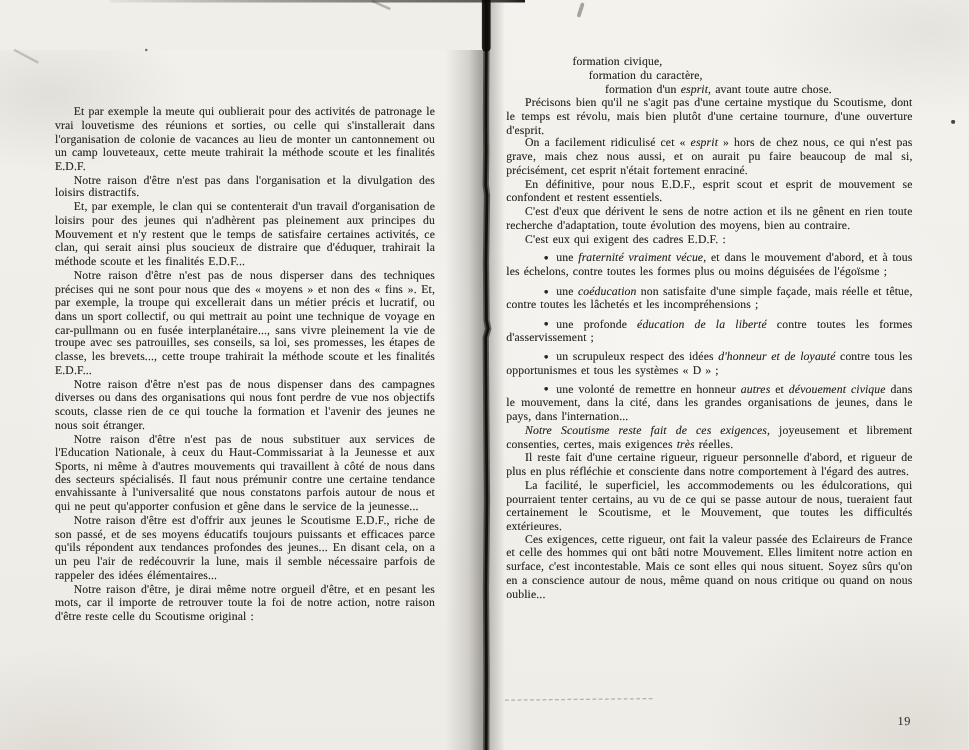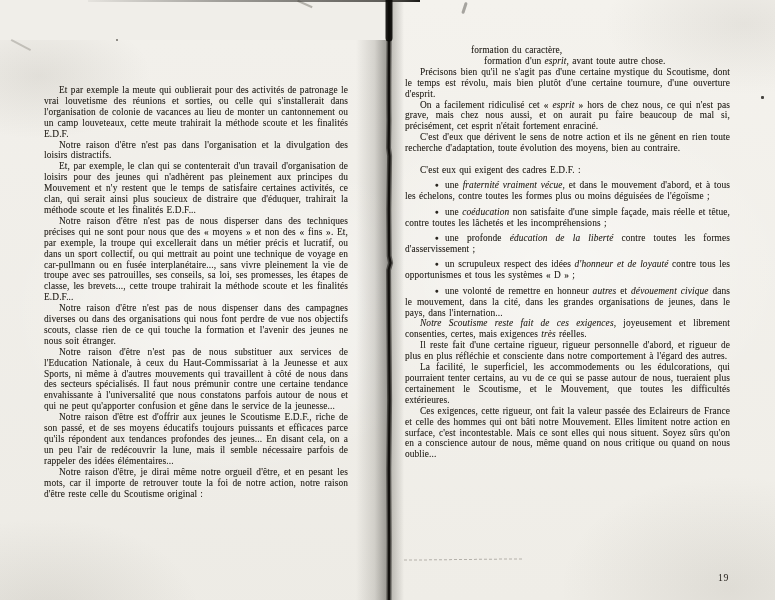--- a/index.html
+++ b/index.html
@@ -42,21 +42,21 @@
   .textblock p {
     font-size:9.4px; line-height:10.9px;
     text-align:justify; text-indent:15px;
     letter-spacing:0.1px; word-spacing:0.8px;
     text-shadow:0 0 0.5px rgba(41,37,31,0.35);
   }
   .formation { text-align:left !important; text-indent:0 !important; }
   .f1 { padding-left:53px; }
   .f2 { padding-left:66px; }
   .f3 { padding-left:79px; }
-  .gap-lg { margin-top:11px; }
+  .gap-lg { margin-top:0; }
   .gap-sm { margin-top:4.5px; }
   .bullet {
     display:inline-block; font-size:6.5px; line-height:6px;
     vertical-align:1px; margin-right:6px; color:#29251f;
   }
   .pagenum { position:absolute; font-size:9.8px; color:#2b2722; letter-spacing:0.6px; }
   .pn-left  { left:46px;  top:568px; }
   .pn-right { left:328px; top:572px; }
   
   .top-edge {
@@ -91,34 +91,36 @@
     <p>Notre raison d'être est d'offrir aux jeunes le Scoutisme E.D.F., riche de son passé, et de ses moyens éducatifs toujours puissants et efficaces parce qu'ils répondent aux tendances profondes des jeunes... En disant cela, on a un peu l'air de redécouvrir la lune, mais il semble nécessaire parfois de rappeler des idées élémentaires...</p>
     <p>Notre raison d'être, je dirai même notre orgueil d'être, et en pesant les mots, car il importe de retrouver toute la foi de notre action, notre raison d'être reste celle du Scoutisme original :</p>
   </div>
   <div class="pagenum pn-left">18</div>
   <div class="gutter-left"></div>
 </div>
 
 <div class="page page-right">
   <div class="gutter-right"></div>
   <div class="textblock tb-right">
+    <p class="formation f1"><span>formation civique,</span></p>
     <p class="formation f2"><span>formation du caractère,</span></p>
     <p class="formation f3"><span>formation d'un </span><i>esprit</i><span>, avant toute autre chose.</span></p>
     <p><span>Précisons bien qu'il ne s'agit pas d'une certaine mystique du Scoutisme, dont le temps est révolu, mais bien plutôt d'une certaine tournure, d'une ouverture d'esprit.</span></p>
     <p><span>On a facilement ridiculisé cet « </span><i>esprit</i><span> » hors de chez nous, ce qui n'est pas grave, mais chez nous aussi, et on aurait pu faire beaucoup de mal si, précisément, cet esprit n'était fortement enraciné.</span></p>
+    <p><span>En définitive, pour nous E.D.F., esprit scout et esprit de mouvement se confondent et restent essentiels.</span></p>
     <p><span>C'est d'eux que dérivent le sens de notre action et ils ne gênent en rien toute recherche d'adaptation, toute évolution des moyens, bien au contraire.</span></p>
     <p class="gap-lg"><span>C'est eux qui exigent des cadres E.D.F. :</span></p>
     <p class="gap-sm"><span class="bullet">●</span><span><span>une </span><i>fraternité vraiment vécue</i><span>, et dans le mouvement d'abord, et à tous les échelons, contre toutes les formes plus ou moins déguisées de l'égoïsme ;</span></span></p>
     <p class="gap-sm"><span class="bullet">●</span><span><span>une </span><i>coéducation</i><span> non satisfaite d'une simple façade, mais réelle et têtue, contre toutes les lâchetés et les incompréhensions ;</span></span></p>
     <p class="gap-sm"><span class="bullet">●</span><span><span>une profonde </span><i>éducation de la liberté</i><span> contre toutes les formes d'asservissement ;</span></span></p>
     <p class="gap-sm"><span class="bullet">●</span><span><span>un scrupuleux respect des idées </span><i>d'honneur et de loyauté</i><span> contre tous les opportunismes et tous les systèmes « D » ;</span></span></p>
     <p class="gap-sm"><span class="bullet">●</span><span><span>une volonté de remettre en honneur </span><i>autres</i><span> et </span><i>dévouement civique</i><span> dans le mouvement, dans la cité, dans les grandes organisations de jeunes, dans le pays, dans l'internation...</span></span></p>
     <p><i>Notre Scoutisme reste fait de ces exigences</i><span>, joyeusement et librement consenties, certes, mais exigences </span><i>très</i><span> réelles.</span></p>
     <p><span>Il reste fait d'une certaine rigueur, rigueur personnelle d'abord, et rigueur de plus en plus réfléchie et consciente dans notre comportement à l'égard des autres.</span></p>
-    <p><span>La facilité, le superficiel, les accommodements ou les édulcorations, qui pourraient tenter certains, au vu de ce qui se passe autour de nous, tueraient plus certainement le Scoutisme, et le Mouvement, que toutes les difficultés extérieures.</span></p>
+    <p><span>La facilité, le superficiel, les accommodements ou les édulcorations, qui pourraient tenter certains, au vu de ce qui se passe autour de nous, tueraient faut certainement le Scoutisme, et le Mouvement, que toutes les difficultés extérieures.</span></p>
     <p><span>Ces exigences, cette rigueur, ont fait la valeur passée des Eclaireurs de France et celle des hommes qui ont bâti notre Mouvement. Elles limitent notre action en surface, c'est incontestable. Mais ce sont elles qui nous situent. Soyez sûrs qu'on en a conscience autour de nous, même quand on nous critique ou quand on nous oublie...</span></p>
   </div>
   <div class="pagenum pn-right">19</div>
 </div>
 
 <div class="top-edge"></div>
 <svg class="fold-svg" viewBox="0 0 18 600" preserveAspectRatio="none" xmlns="http://www.w3.org/2000/svg">
   <path d="M9,0 C9.6,40 8.4,80 9,120 L8.6,148 L9.6,156 L8.8,210 L9.2,256 L10.6,263 L8.6,270 L9,330 L9.6,400 L8.8,470 L9.2,540 L9,600" stroke="rgba(20,18,15,0.55)" stroke-width="5" fill="none"></path>
   <path d="M9,0 C9.6,40 8.4,80 9,120 L8.6,148 L9.6,156 L8.8,210 L9.2,256 L10.6,263 L8.6,270 L9,330 L9.6,400 L8.8,470 L9.2,540 L9,600" stroke="rgba(15,13,11,0.92)" stroke-width="2.2" fill="none"></path>
   <path d="M9,0 L9,38" stroke="rgba(12,11,9,0.9)" stroke-width="7" stroke-linecap="round"></path>

